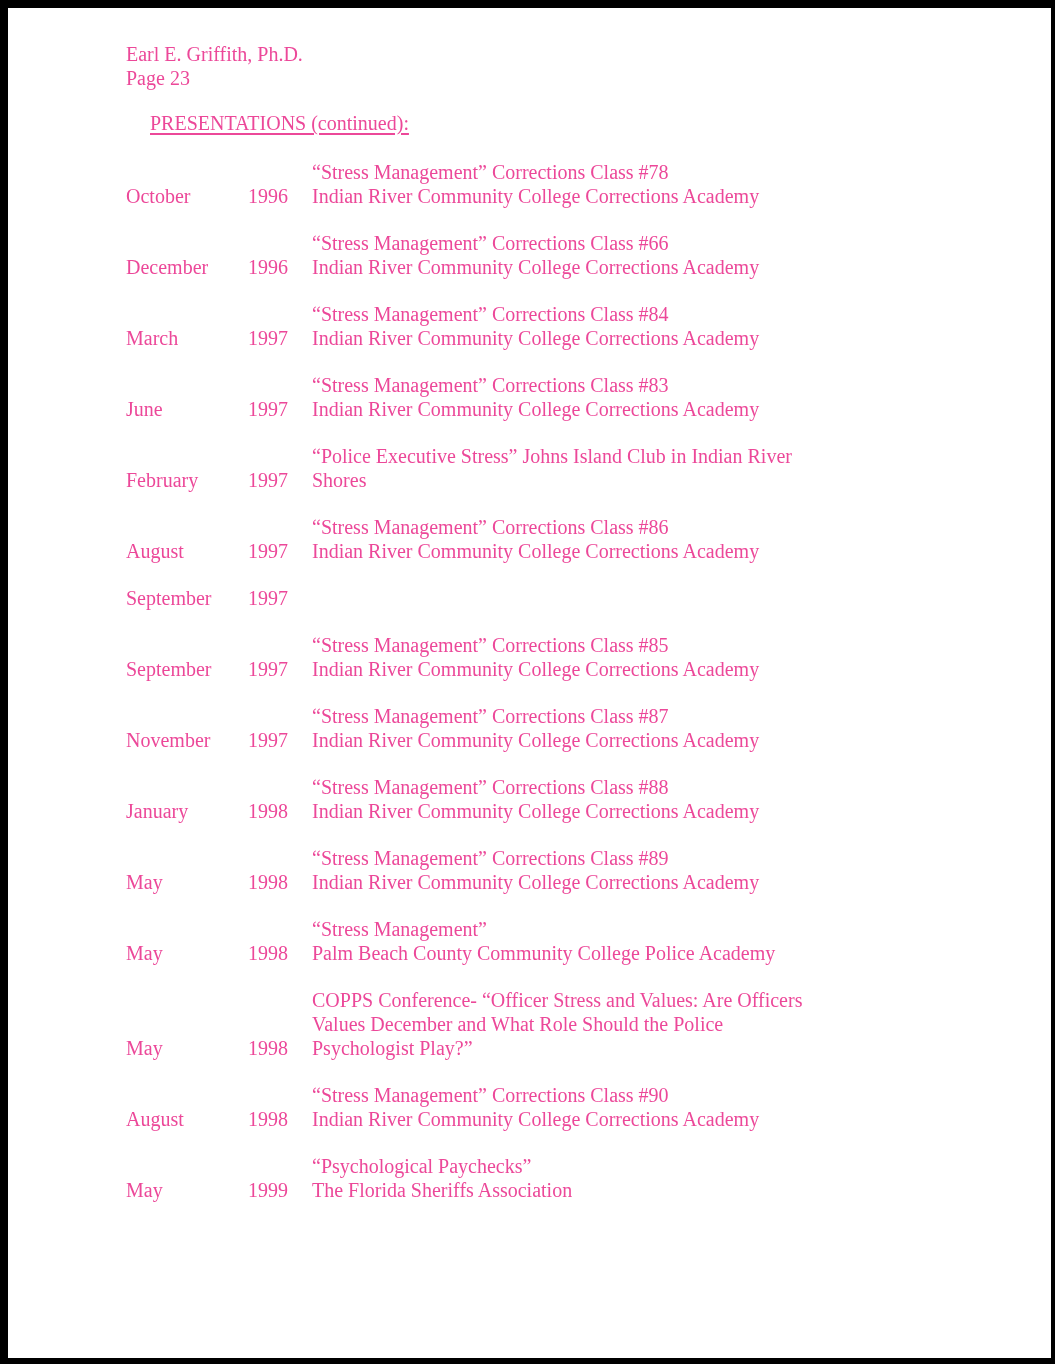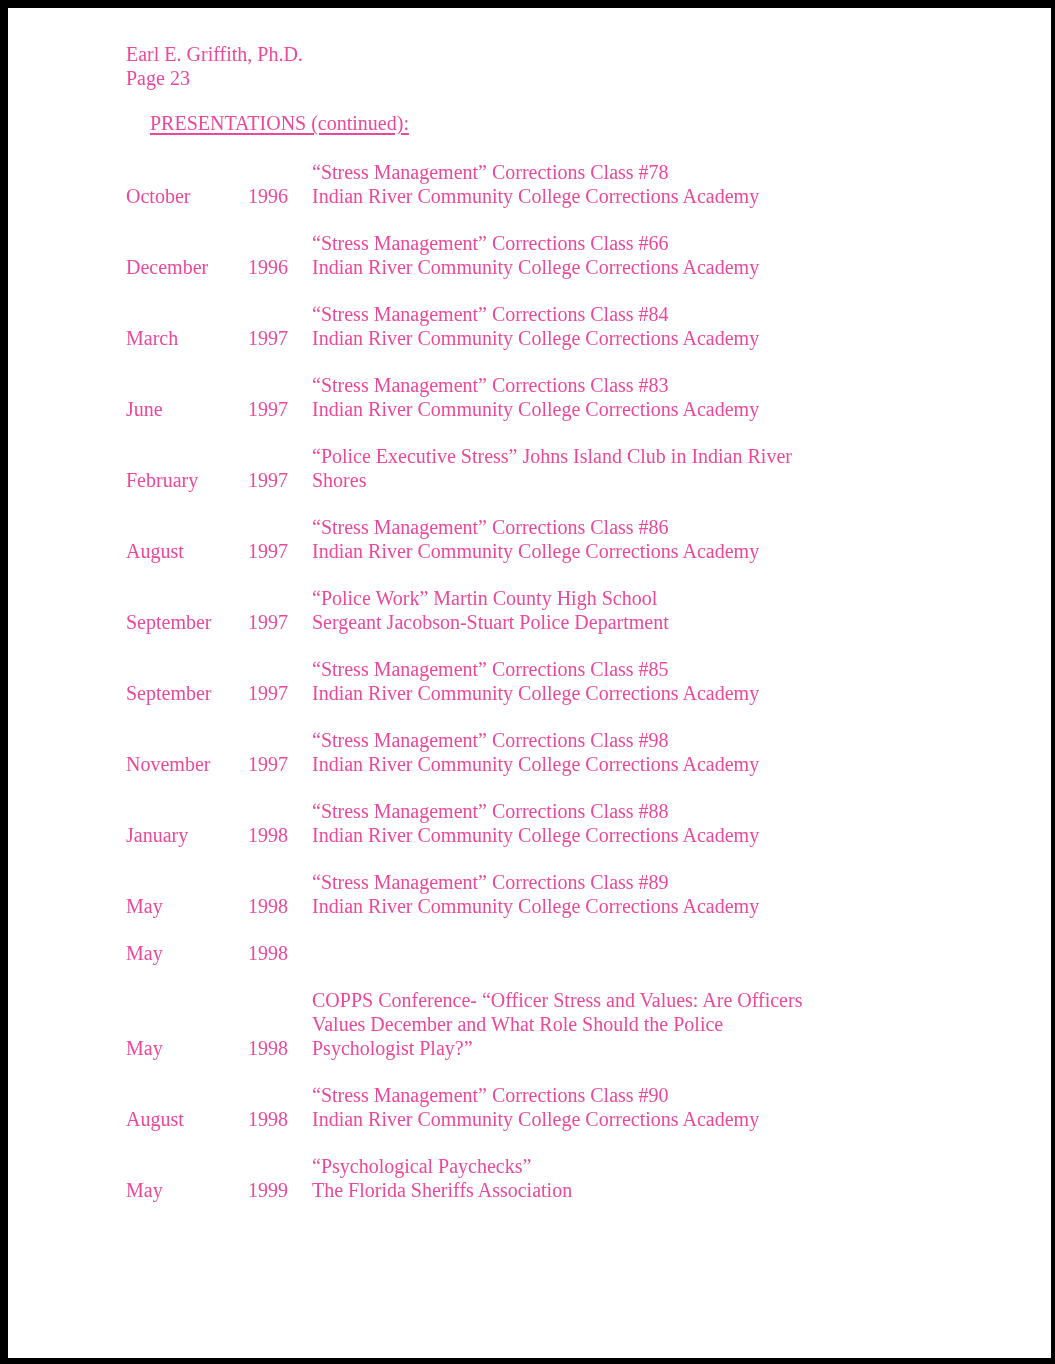--- a/index.html
+++ b/index.html
@@ -116,55 +116,55 @@
   <div class="entry">
     <span class="col-month">August</span>
     <span class="col-year">1997</span>
     <span class="col-desc">“Stress Management” Corrections Class #86
 Indian River Community College Corrections Academy</span>
   </div>
 
   <div class="entry">
     <span class="col-month">September</span>
     <span class="col-year">1997</span>
-    <span class="col-desc">“Police Work” Martin County High School
-Sergeant Jacobson-Stuart Police Department</span>
   </div>
 
   <div class="entry">
     <span class="col-month">September</span>
     <span class="col-year">1997</span>
     <span class="col-desc">“Stress Management” Corrections Class #85
 Indian River Community College Corrections Academy</span>
   </div>
 
   <div class="entry">
     <span class="col-month">November</span>
     <span class="col-year">1997</span>
-    <span class="col-desc">“Stress Management” Corrections Class #98
+    <span class="col-desc">“Stress Management” Corrections Class #87
 Indian River Community College Corrections Academy</span>
   </div>
 
   <div class="entry">
     <span class="col-month">January</span>
     <span class="col-year">1998</span>
     <span class="col-desc">“Stress Management” Corrections Class #88
 Indian River Community College Corrections Academy</span>
   </div>
 
   <div class="entry">
     <span class="col-month">May</span>
     <span class="col-year">1998</span>
     <span class="col-desc">“Stress Management” Corrections Class #89
 Indian River Community College Corrections Academy</span>
   </div>
 
   <div class="entry">
     <span class="col-month">May</span>
     <span class="col-year">1998</span>
+    <span class="col-desc">“Stress Management”
+Palm Beach County Community College Police Academy</span>
   </div>
 
   <div class="entry">
     <span class="col-month">May</span>
     <span class="col-year">1998</span>
     <span class="col-desc">COPPS Conference- “Officer Stress and Values: Are Officers
 Values December and What Role Should the Police
 Psychologist Play?”</span>
   </div>
 

